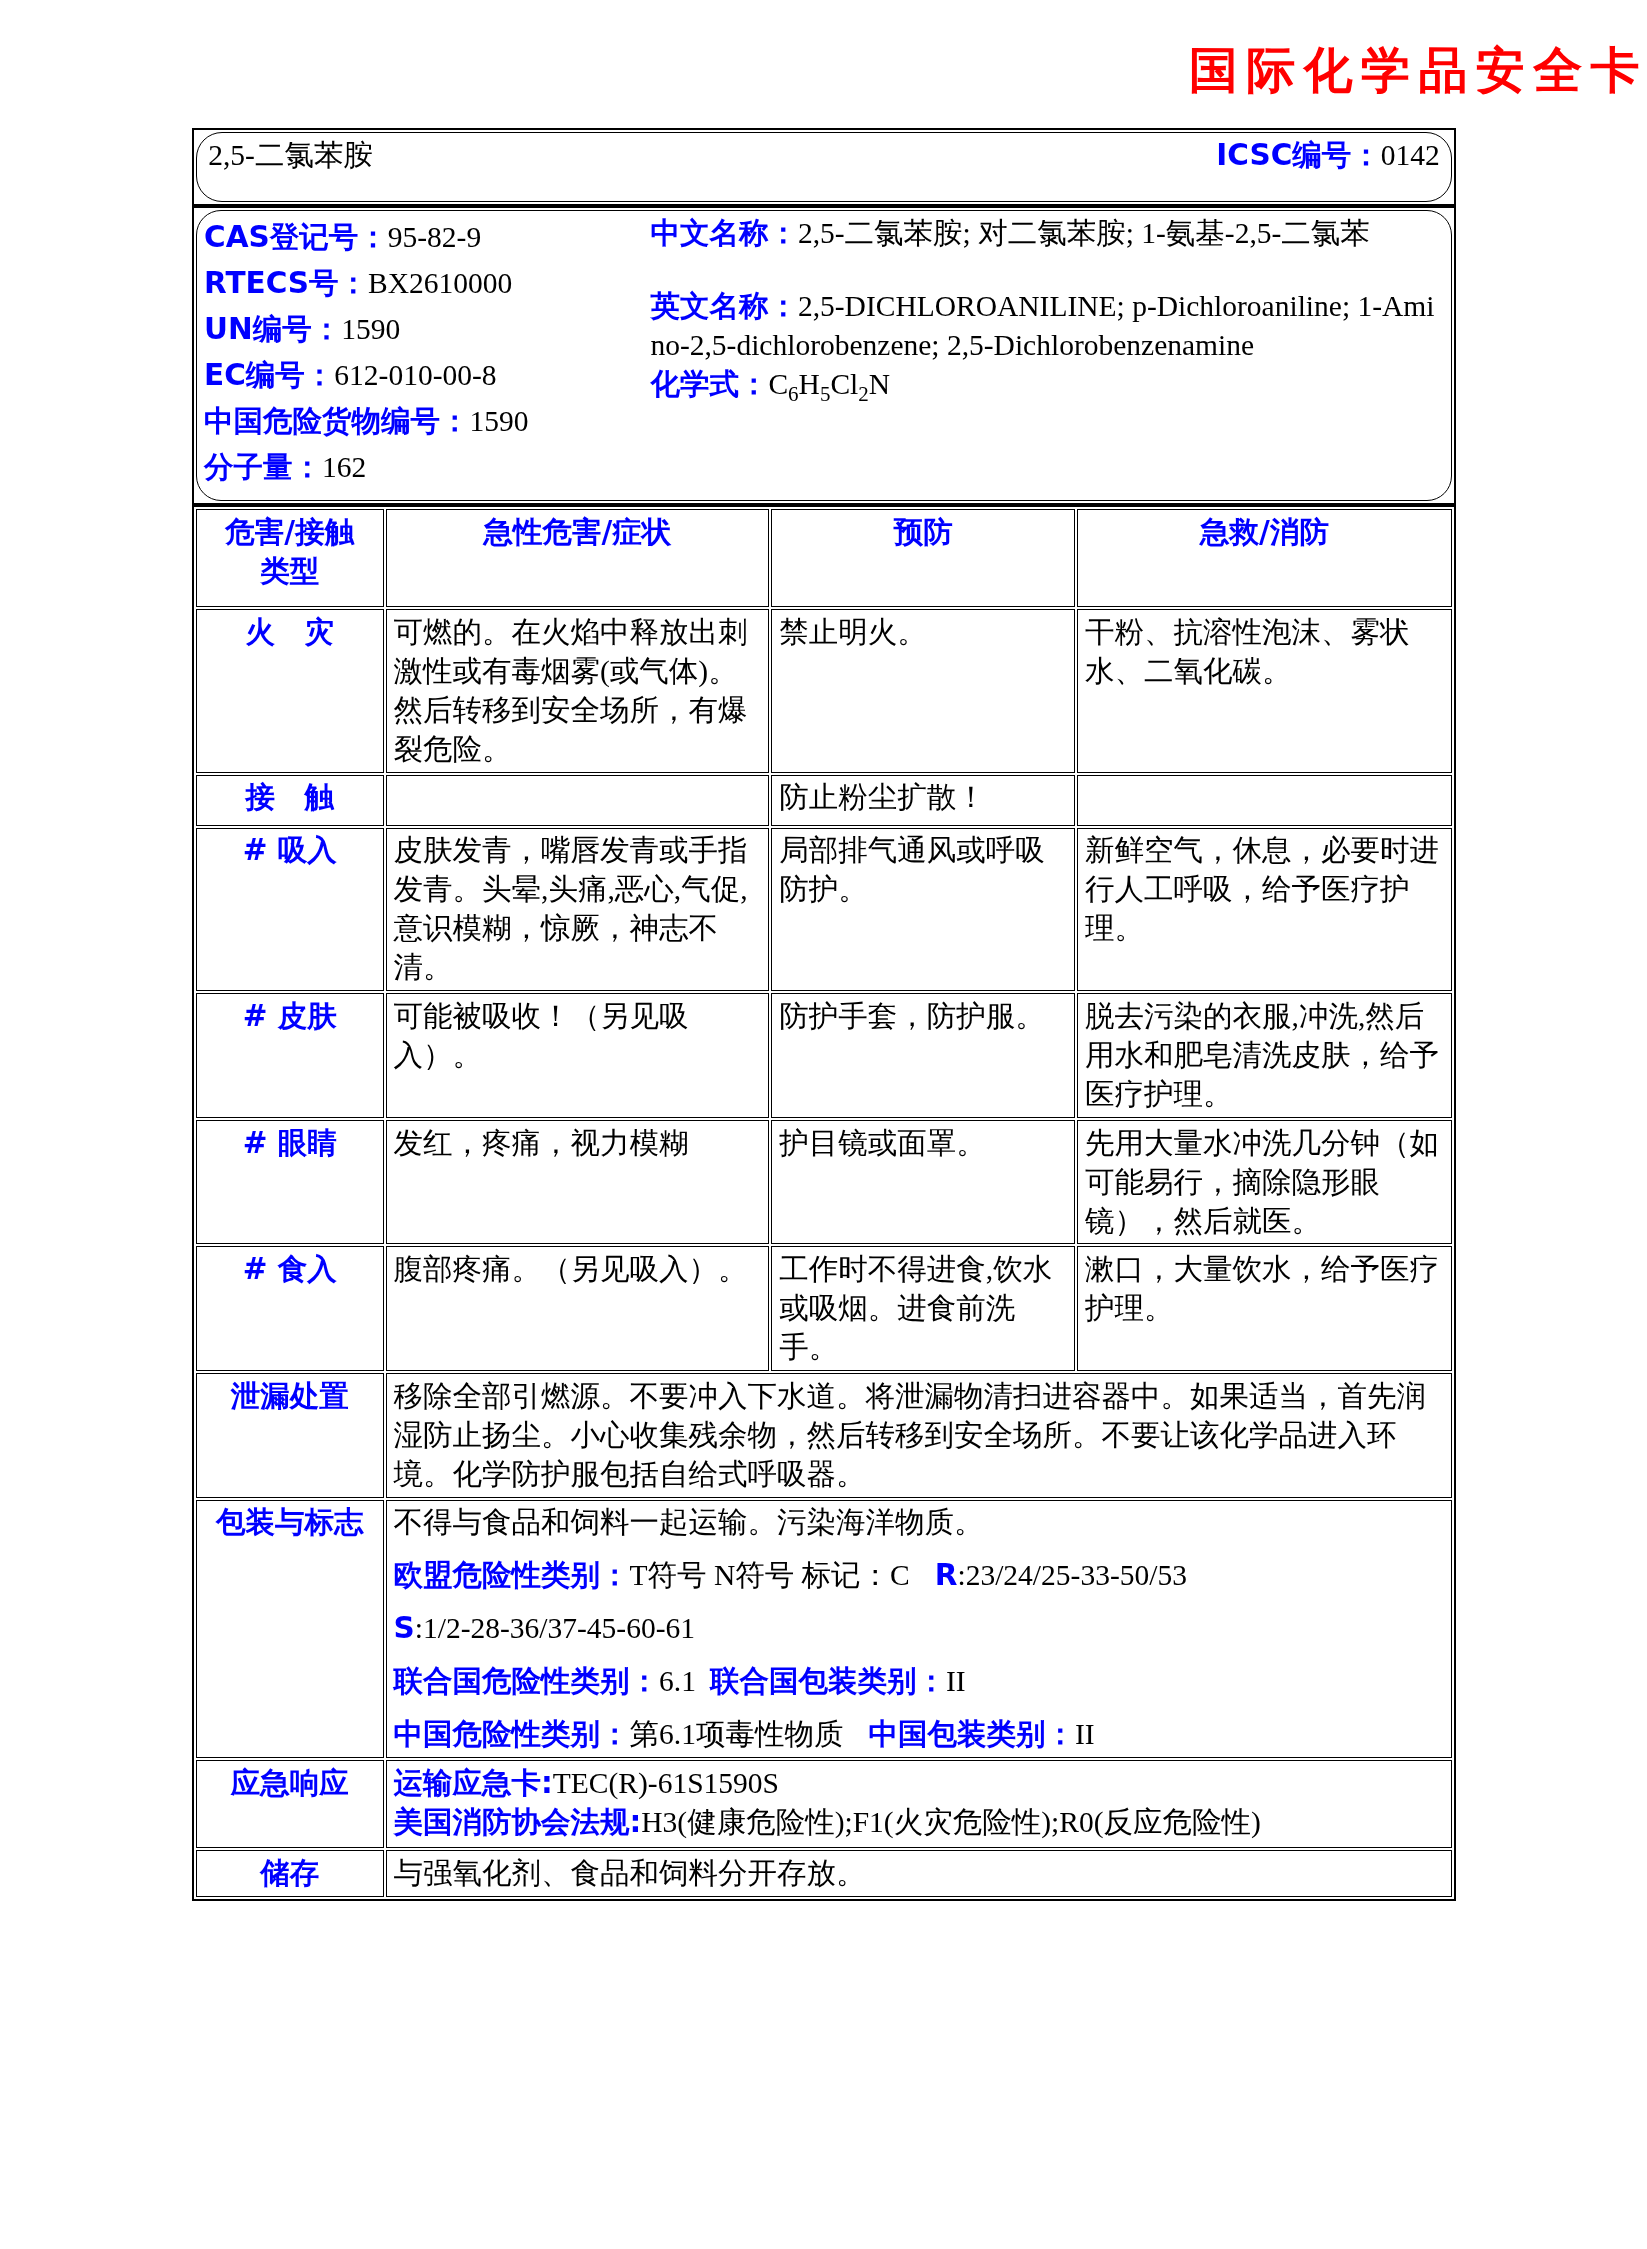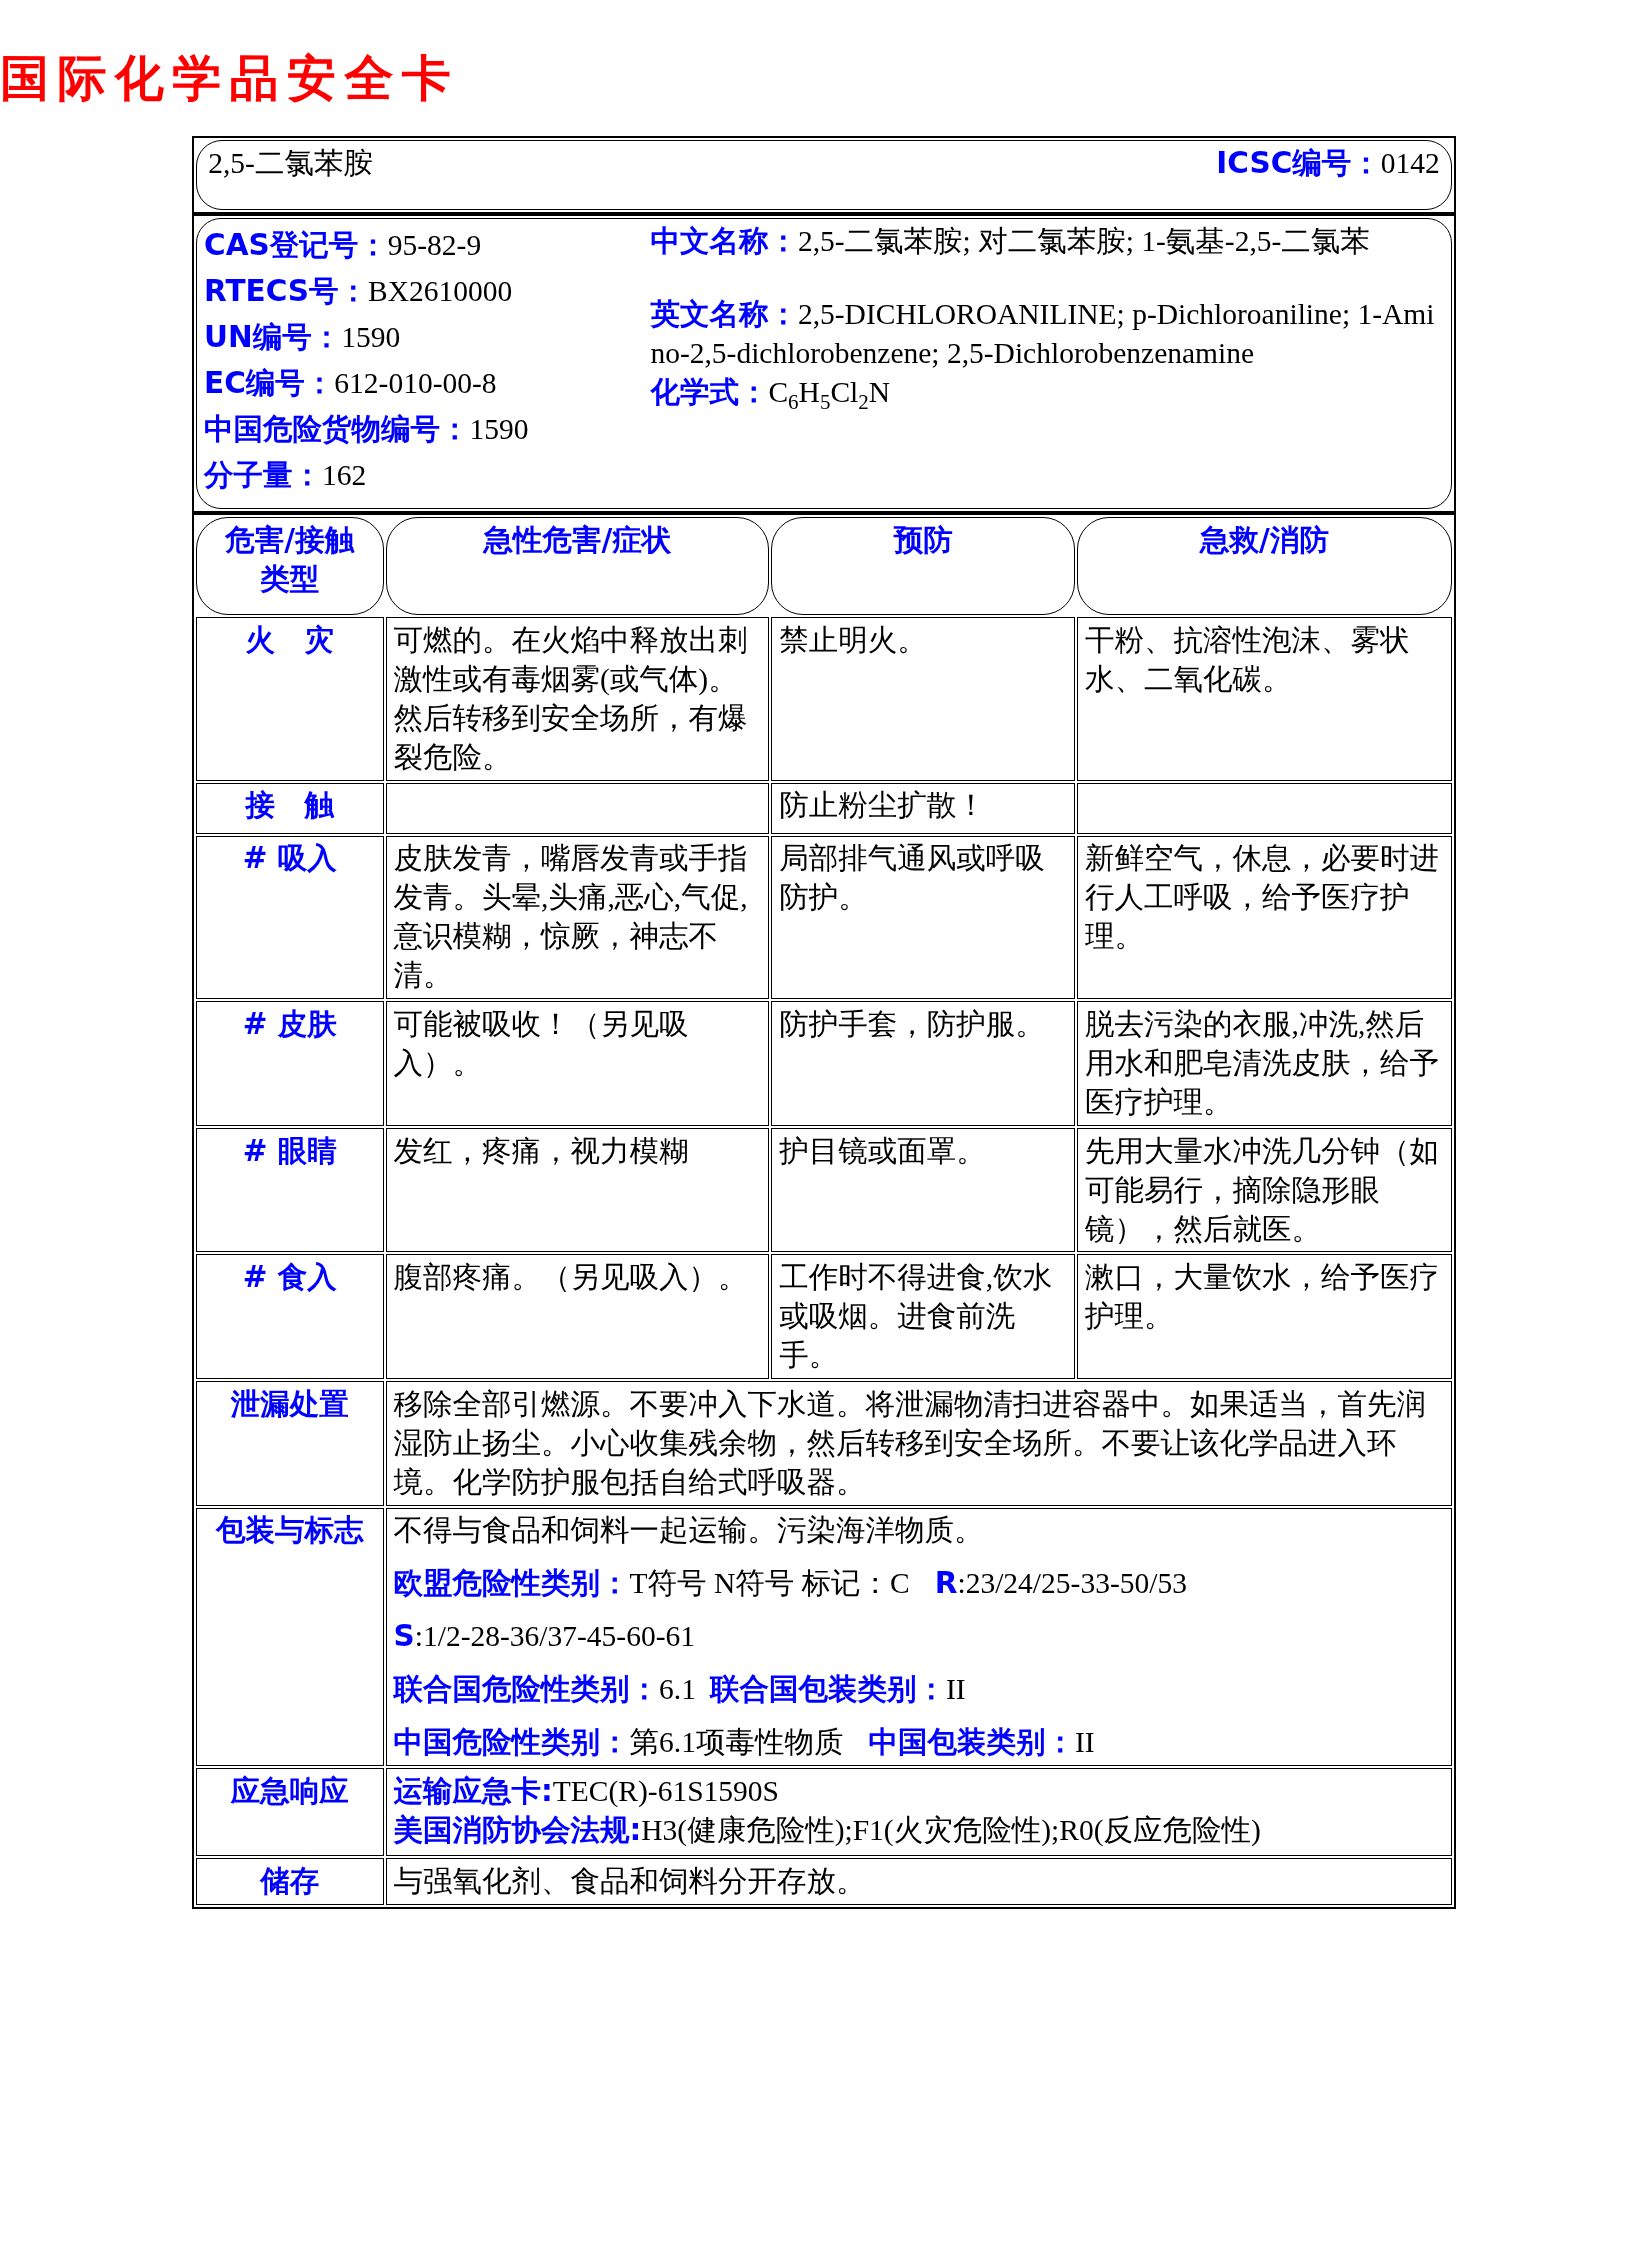--- a/index.html
+++ b/index.html
@@ -9,22 +9,22 @@
   }
   body {
     width: 1648px;
     min-height: 2250px;
     font-family: "Liberation Serif", "DejaVu Serif", serif;
     color: #000000;
   }
   .page { padding-top: 34px; }
 
   .doc-title {
-    margin: 12px 0 24px 0;
-    text-align: left;
+    margin: 4px 0 24px 0;
+    text-align: right;
     color: #ff0000;
     font-family: Liberation Mono, monospace;
     font-weight: bold;
     font-size: 49px;
     letter-spacing: 8.4px;
   }
 
   .card { width: 1264px; margin: 0 auto; }
 
   table.tbl {
@@ -79,21 +79,20 @@
     text-align: center;
     vertical-align: middle;
     word-break: keep-all;
   }
   .haz-head {
     color: #0000ff;
     font-family: "DejaVu Sans", "Liberation Sans", sans-serif;
     font-weight: bold;
     text-align: center;
     vertical-align: middle;
-    border-radius: 32px;
   }
   .haz-head span { display: block; }
 
   .pk { margin: 0 0 14px 0; }
   .pk:last-child { margin-bottom: 0; }
   .gap-l { margin-left: 25px; }
   .em-line { margin: 0; }
 </style>
 </head>
 <body>

